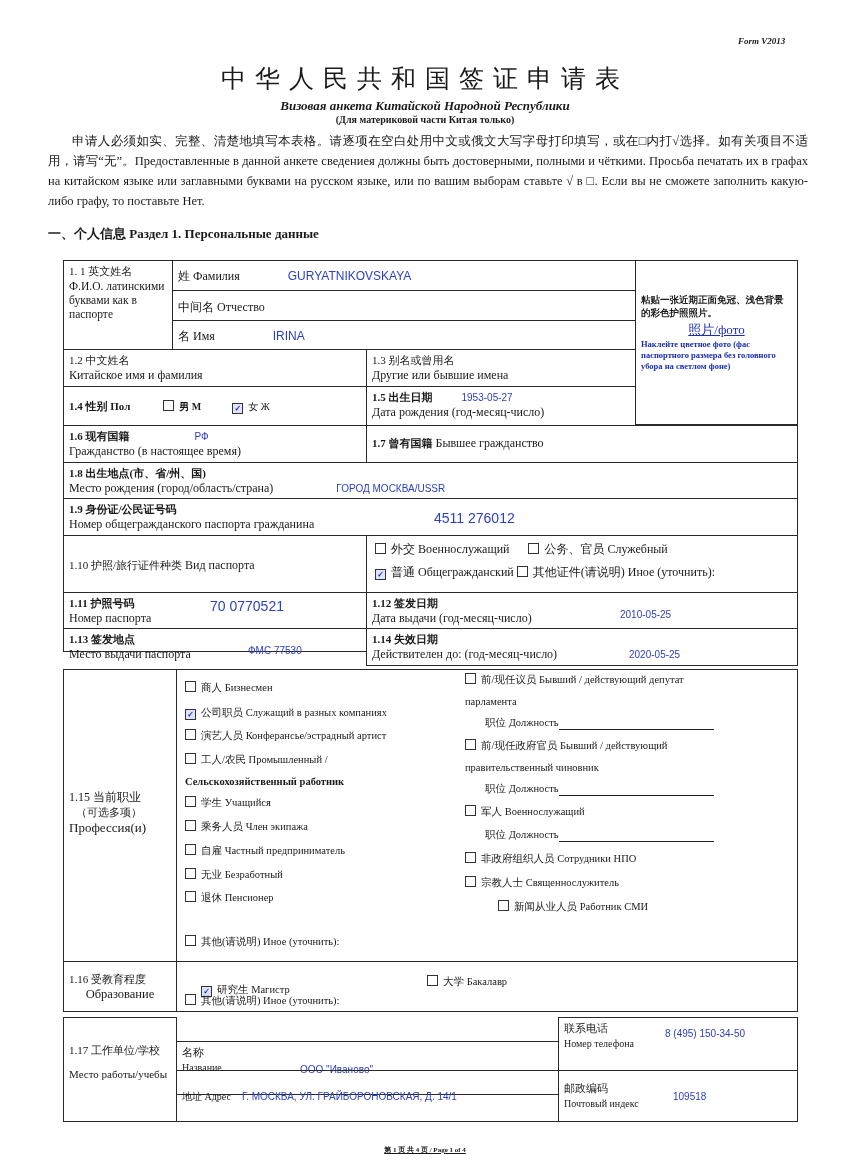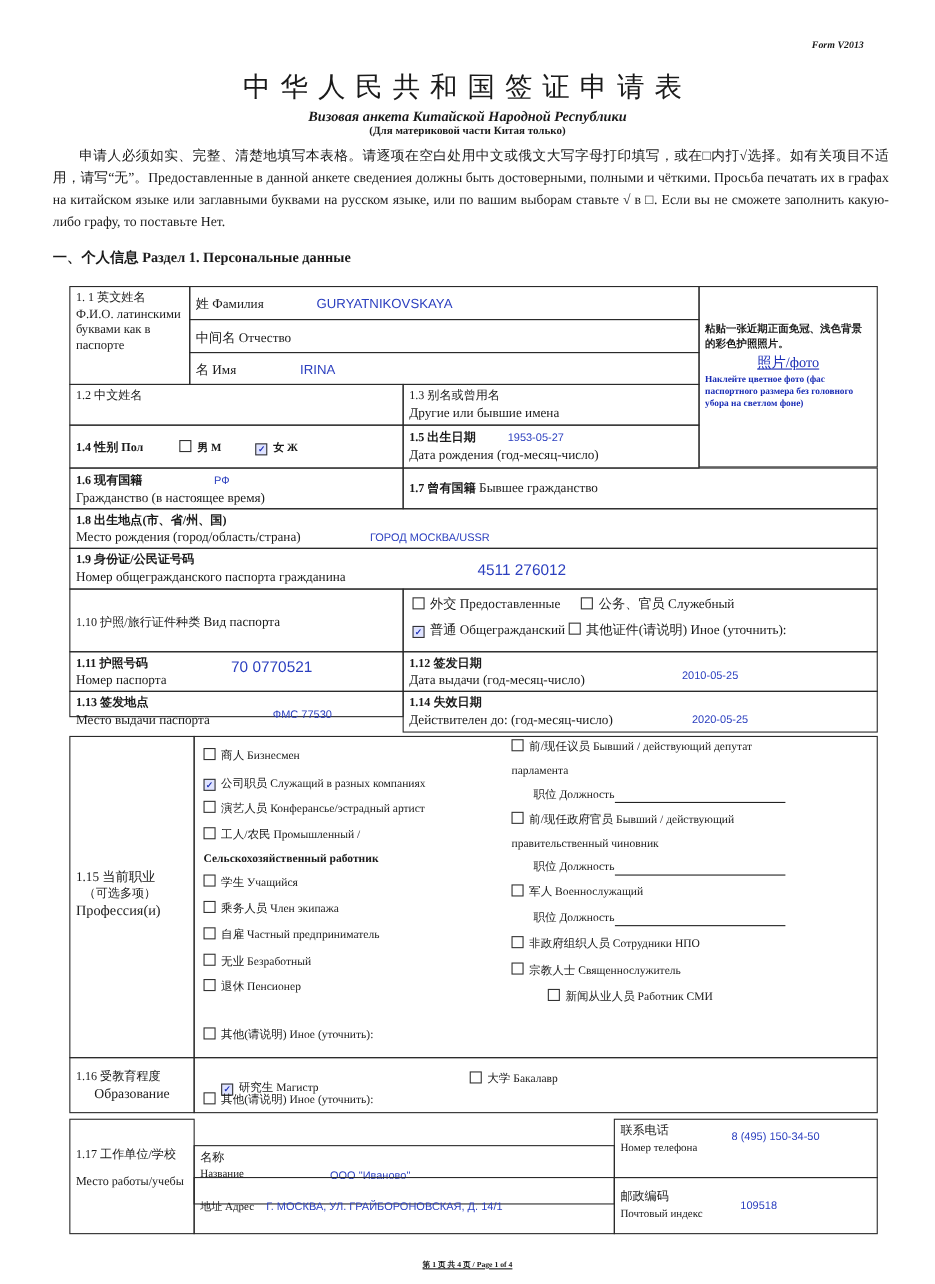--- a/index.html
+++ b/index.html
@@ -59,33 +59,34 @@
     <span class="val" style="margin-left:55px;">IRINA</span>
   </div>
   <div class="cell" style="left:572px;top:0;width:163px;height:165px;padding-top:33px;">
     <div class="photo-cn">粘贴一张近期正面免冠、浅色背景的彩色护照照片。</div>
     <div class="photo-title">照片/фото</div>
     <div class="photo-ru">Наклейте цветное фото (фас паспортного размера без головного убора на светлом фоне)</div>
   </div>
 
   <div class="cell" style="left:0;top:89px;width:304px;height:38px;">
     <div class="lbl-cn">1.2 中文姓名</div>
+    <div>Китайское имя и фамилия</div>
   </div>
   <div class="cell" style="left:303px;top:89px;width:270px;height:38px;">
     <div class="lbl-cn">1.3 别名或曾用名</div>
     <div>Другие или бывшие имена</div>
   </div>
 
   <div class="cell" style="left:0;top:126px;width:304px;height:40px;padding-top:12px;">
     <span class="lbl-num">1.4 性别 Пол</span>
     <span style="margin-left:30px;">
       <span class="cb"></span><span class="small" style="font-weight:bold">男 M</span>
     </span>
     <span style="margin-left:28px;">
-      <span class="cb checked">✓</span><span class="small" style="font-weight:bold">女 Ж</span>
+      <span class="cb checked">✓</span><span class="small" style="font-weight:normal">女 Ж</span>
     </span>
   </div>
   <div class="cell" style="left:303px;top:126px;width:270px;height:40px;">
     <div><span class="lbl-num">1.5 出生日期</span>
       <span class="val small" style="margin-left:26px;">1953-05-27</span></div>
     <div>Дата рождения (год-месяц-число)</div>
   </div>
 
   <div class="cell" style="left:0;top:165px;width:304px;height:38px;">
     <div><span class="lbl-num">1.6 现有国籍</span>
@@ -108,21 +109,21 @@
     <div><span>Номер общегражданского паспорта гражданина</span>
       <span class="val lg" style="position:absolute;left:370px;top:12px;">4511 276012</span></div>
   </div>
 
   <div class="cell" style="left:0;top:275px;width:304px;height:58px;padding-top:22px;">
     <span class="lbl-cn">1.10 护照/旅行证件种类</span>
     <span>Вид паспорта</span>
   </div>
   <div class="cell" style="left:303px;top:275px;width:432px;height:58px;padding:6px 8px;">
     <div style="white-space:nowrap;">
-      <span><span class="cb"></span><span>外交 Предоставленные</span></span>
+      <span><span class="cb"></span><span>外交 Военнослужащий</span></span>
       <span style="margin-left:16px;"><span class="cb"></span><span>公务、官员 Служебный</span></span>
     </div>
     <div style="white-space:nowrap;margin-top:8px;">
       <span><span class="cb checked">✓</span><span>普通 Общегражданский</span></span>
       <span><span class="cb"></span><span>其他证件(请说明) Иное (уточнить):</span></span>
     </div>
   </div>
 
   <div class="cell" style="left:0;top:332px;width:304px;height:37px;">
     <div class="lbl-num">1.11 护照号码</div>

